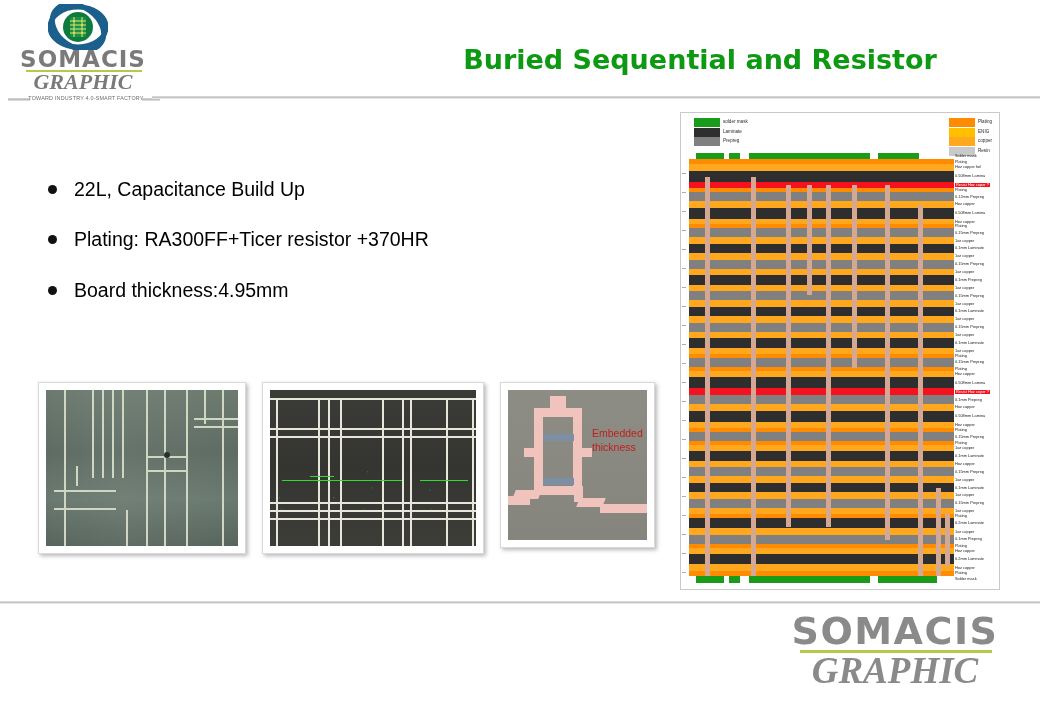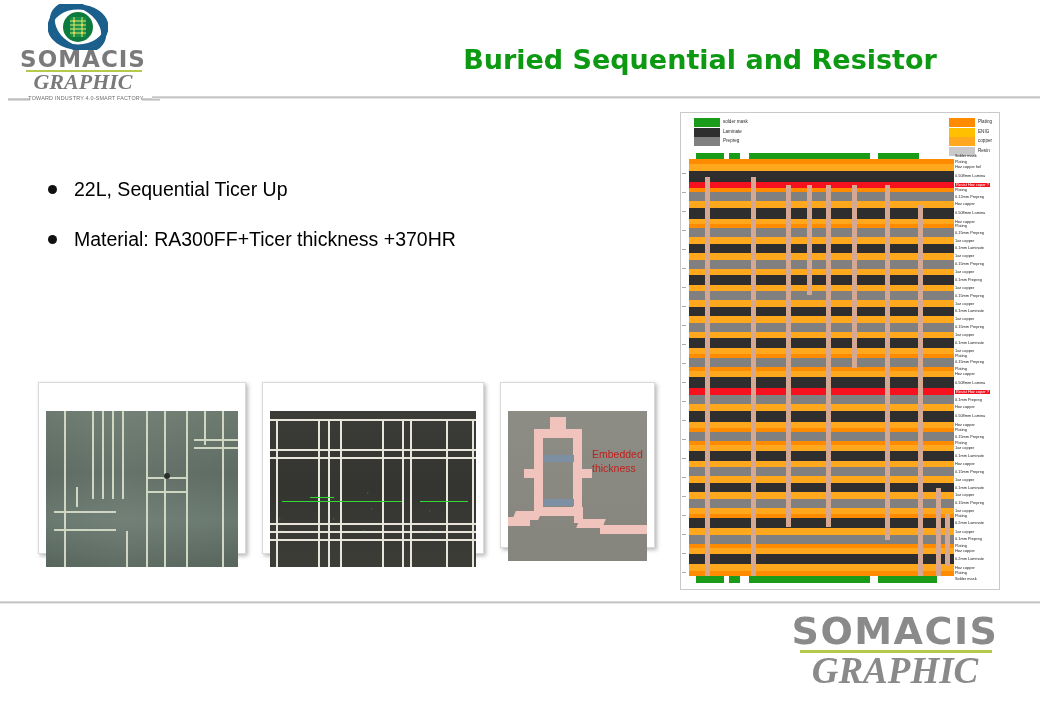--- a/index.html
+++ b/index.html
@@ -80,21 +80,21 @@
 
   
   .photo-frame{
     position:absolute;
     background:#ffffff;
     border:1px solid #d9d9d9;
     box-shadow:2px 2px 4px rgba(0,0,0,.28);
     padding:7px;
     box-sizing:border-box;
   }
-  .photo-inner{width:100%;height:100%;position:relative;overflow:hidden;margin-top:21px;}
+  .photo-inner{width:100%;height:100%;position:relative;overflow:hidden;}
 
   #photo-1{left:38px;top:382px;width:208px;height:172px;}
   .micro-a{
     width:100%;height:100%;
     background:
       linear-gradient(90deg,
         rgba(255,255,255,.0) 0%, rgba(255,255,255,.05) 40%,
         rgba(255,255,255,.0) 100%),
       linear-gradient(180deg,#6c7a70,#5e6c63 40%,#6b7a71 70%,#57655c);
     position:relative;
@@ -210,25 +210,29 @@
   <div class="logo-tagline">TOWARD INDUSTRY 4.0-SMART FACTORY</div>
   <div class="tagline-rule-r"></div>
 </div>
 
 <div class="slide-title">Buried Sequential and Resistor</div>
 <div class="rule-top"></div>
 
 <div class="bullets">
   <div class="bullet-row">
     <span class="bullet-dot"></span>
-    <span class="bullet-text">22L, Sequential Ticer Up</span>
+    <span class="bullet-text">22L, Capacitance Build Up</span>
   </div>
   <div class="bullet-row">
     <span class="bullet-dot"></span>
-    <span class="bullet-text">Material: RA300FF+Ticer thickness +370HR</span>
+    <span class="bullet-text">Plating: RA300FF+Ticer resistor +370HR</span>
+  </div>
+  <div class="bullet-row">
+    <span class="bullet-dot"></span>
+    <span class="bullet-text">Board thickness:4.95mm</span>
   </div>
 </div>
 
 <div class="photo-frame" id="photo-1">
   <div class="photo-inner">
     <div class="micro-a" id="micro-a">
         <div class="trace v" style="left: 18px; top: 0px; width: 2px; height: 158px;"></div>
         <div class="trace v" style="left: 46px; top: 0px; width: 2px; height: 88px;"></div>
         <div class="trace v" style="left: 56px; top: 0px; width: 2px; height: 88px;"></div>
         <div class="trace v" style="left: 66px; top: 0px; width: 2px; height: 88px;"></div>

